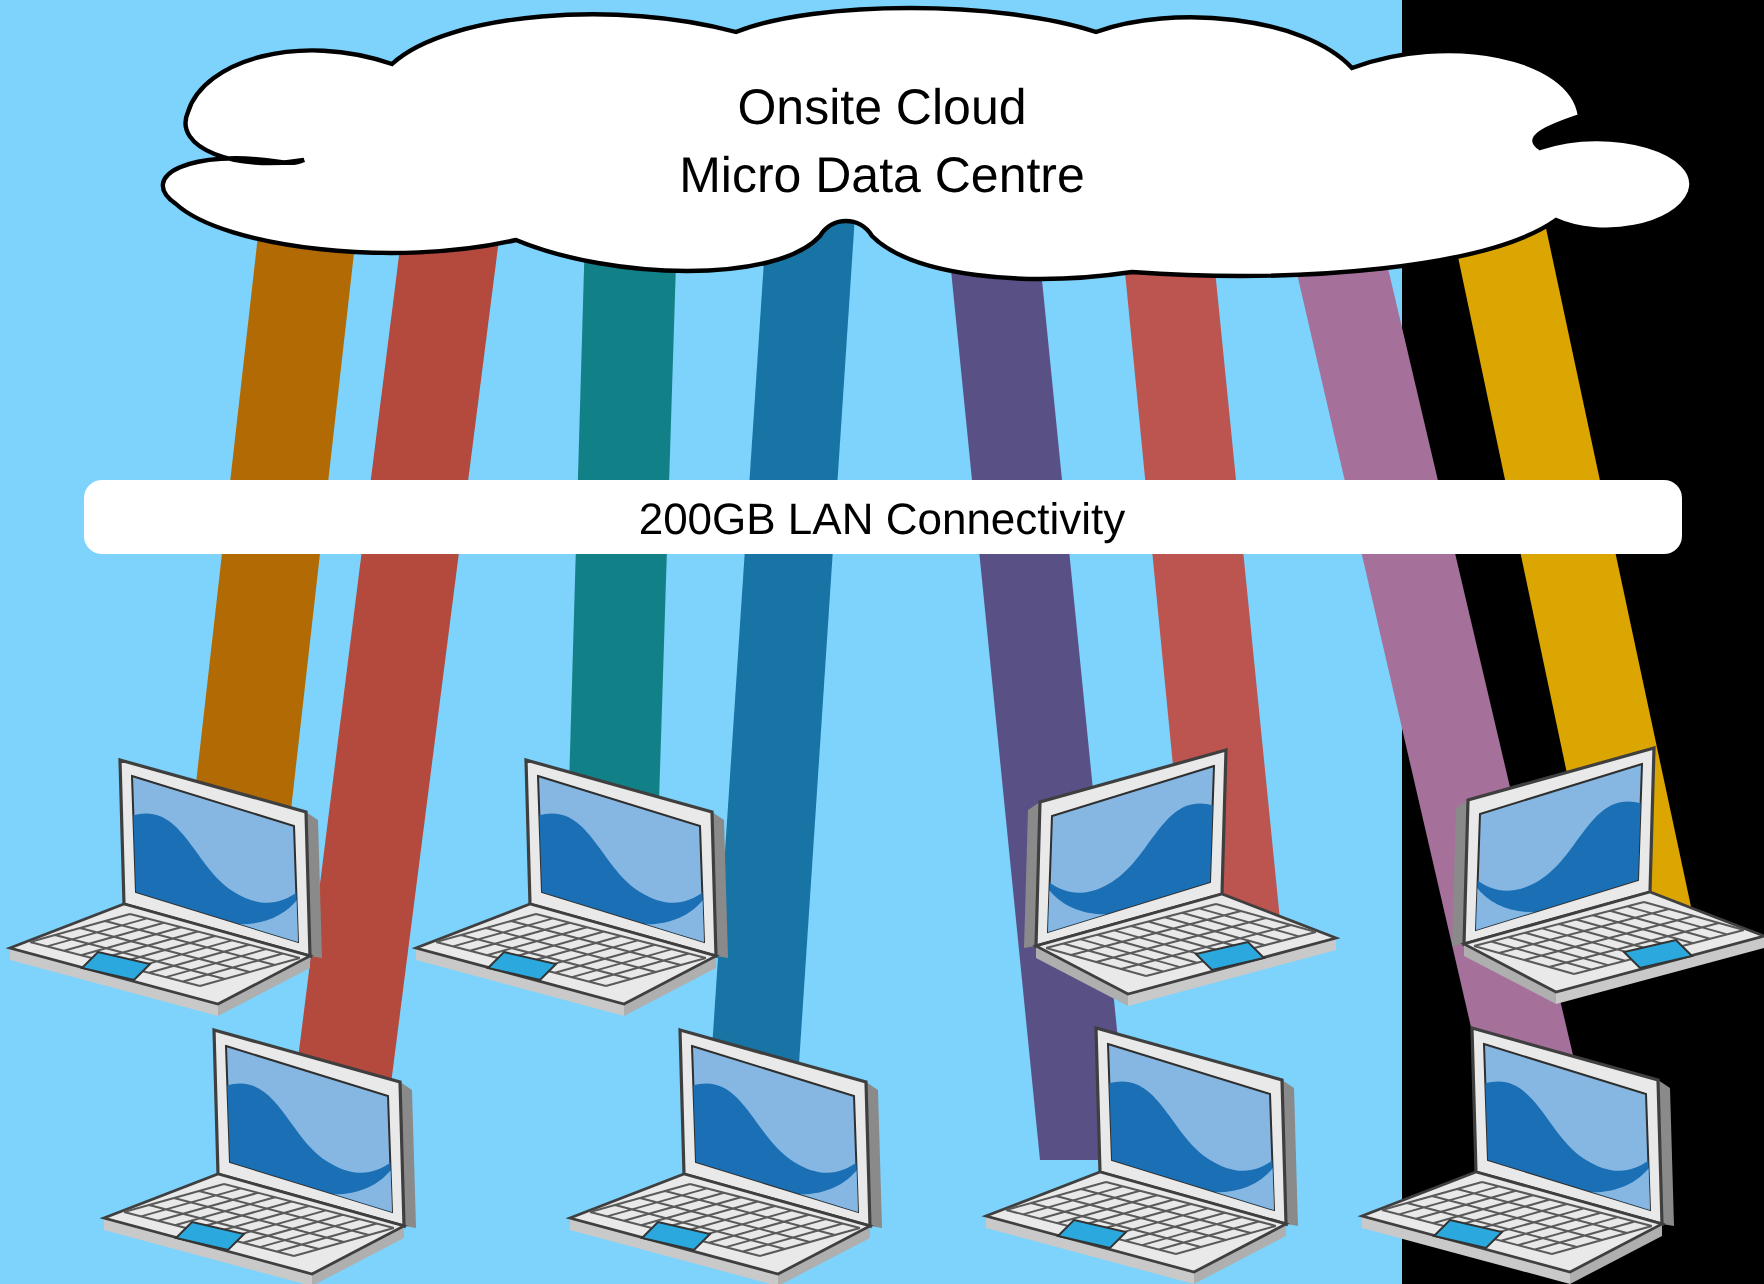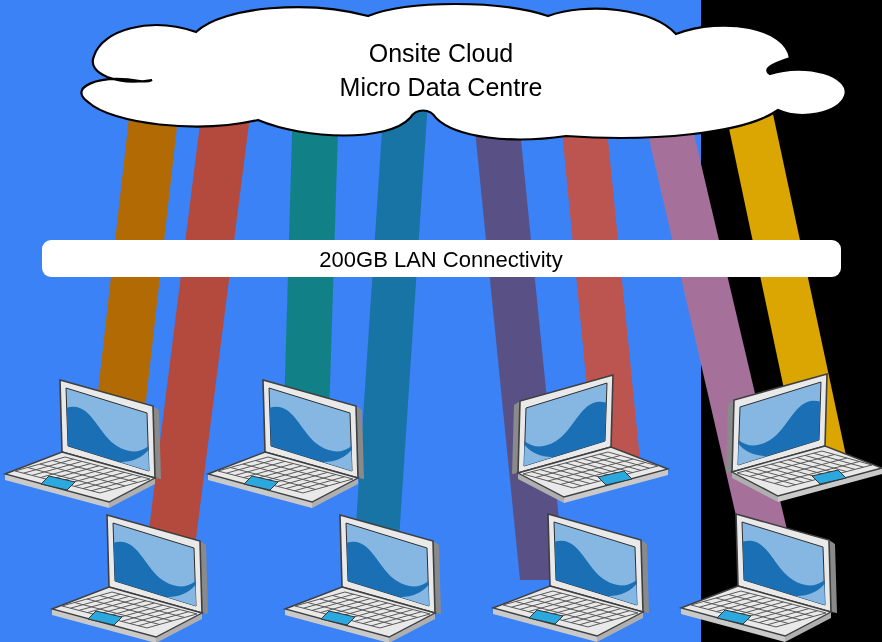--- a/index.html
+++ b/index.html
@@ -8,21 +8,21 @@
     background: #000000;
     width: 882px;
     height: 642px;
     overflow: hidden;
     font-family: "Liberation Sans", sans-serif;
   }
   #stage {
     position: relative;
     width: 701px;
     height: 642px;
-    background: #3b82f6;
+    background: #7dd3fc;
     text-align: center;
   }
   svg { display: block; }
   text {
     font-family: "Liberation Sans", sans-serif;
     fill: #000000;
   }
   .cloud-label { font-size: 25px; }
   .lan-label   { font-size: 22px; }
 </style>

